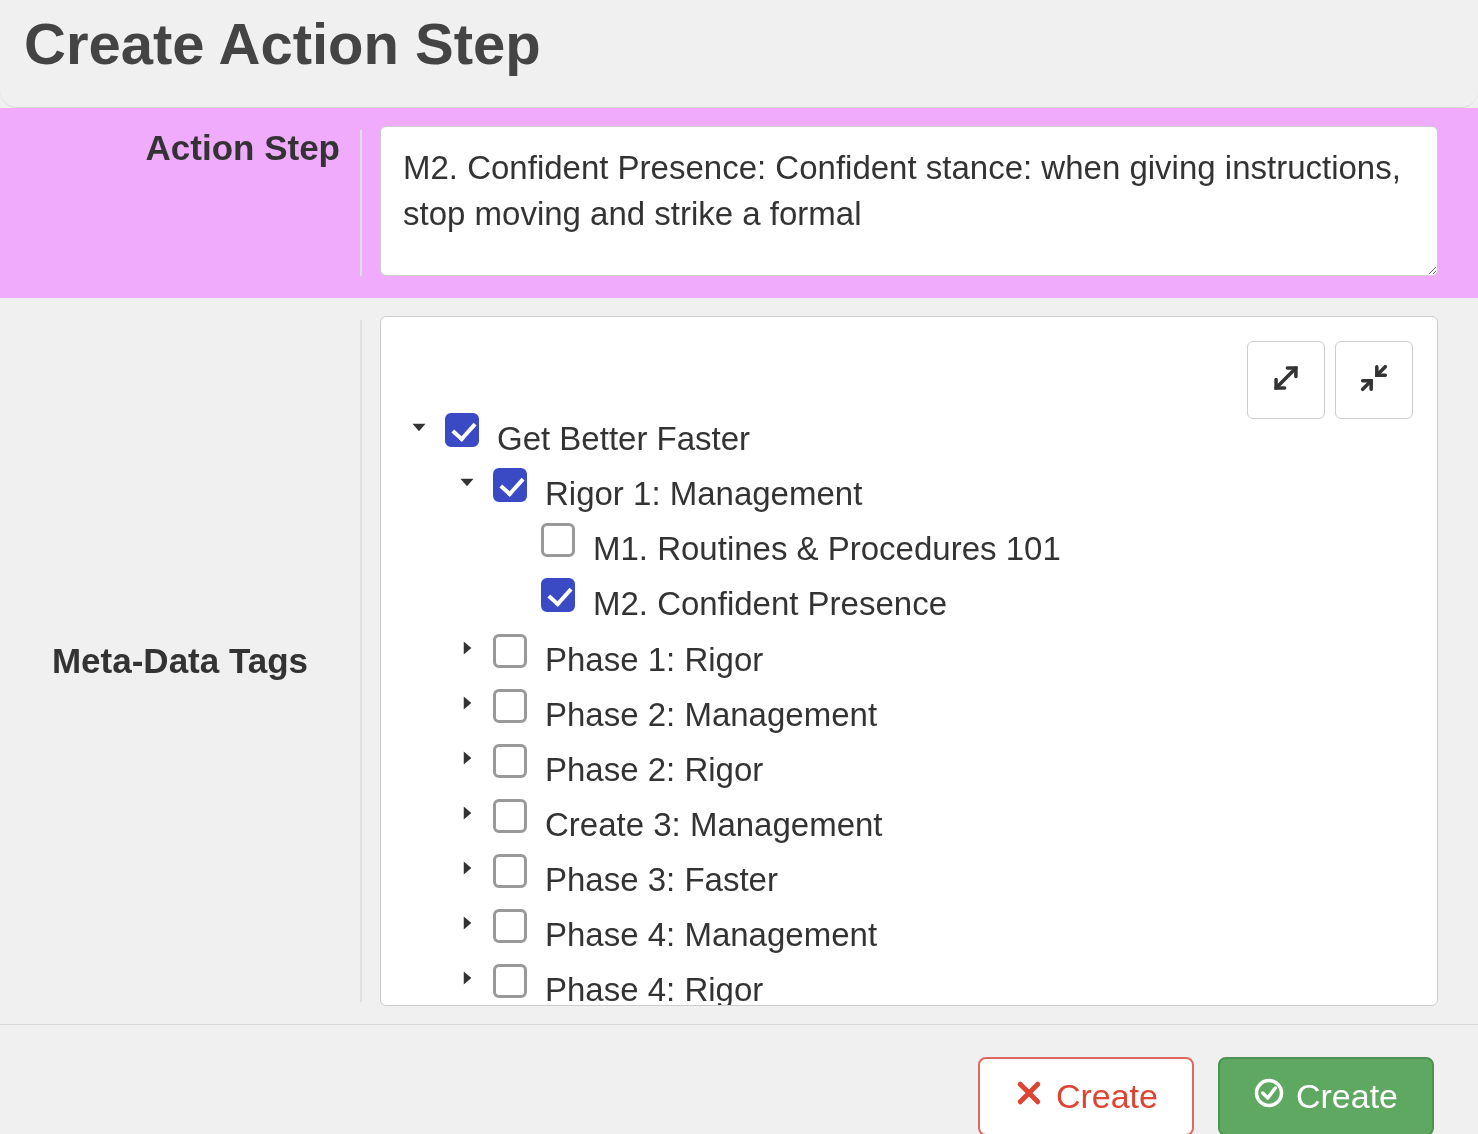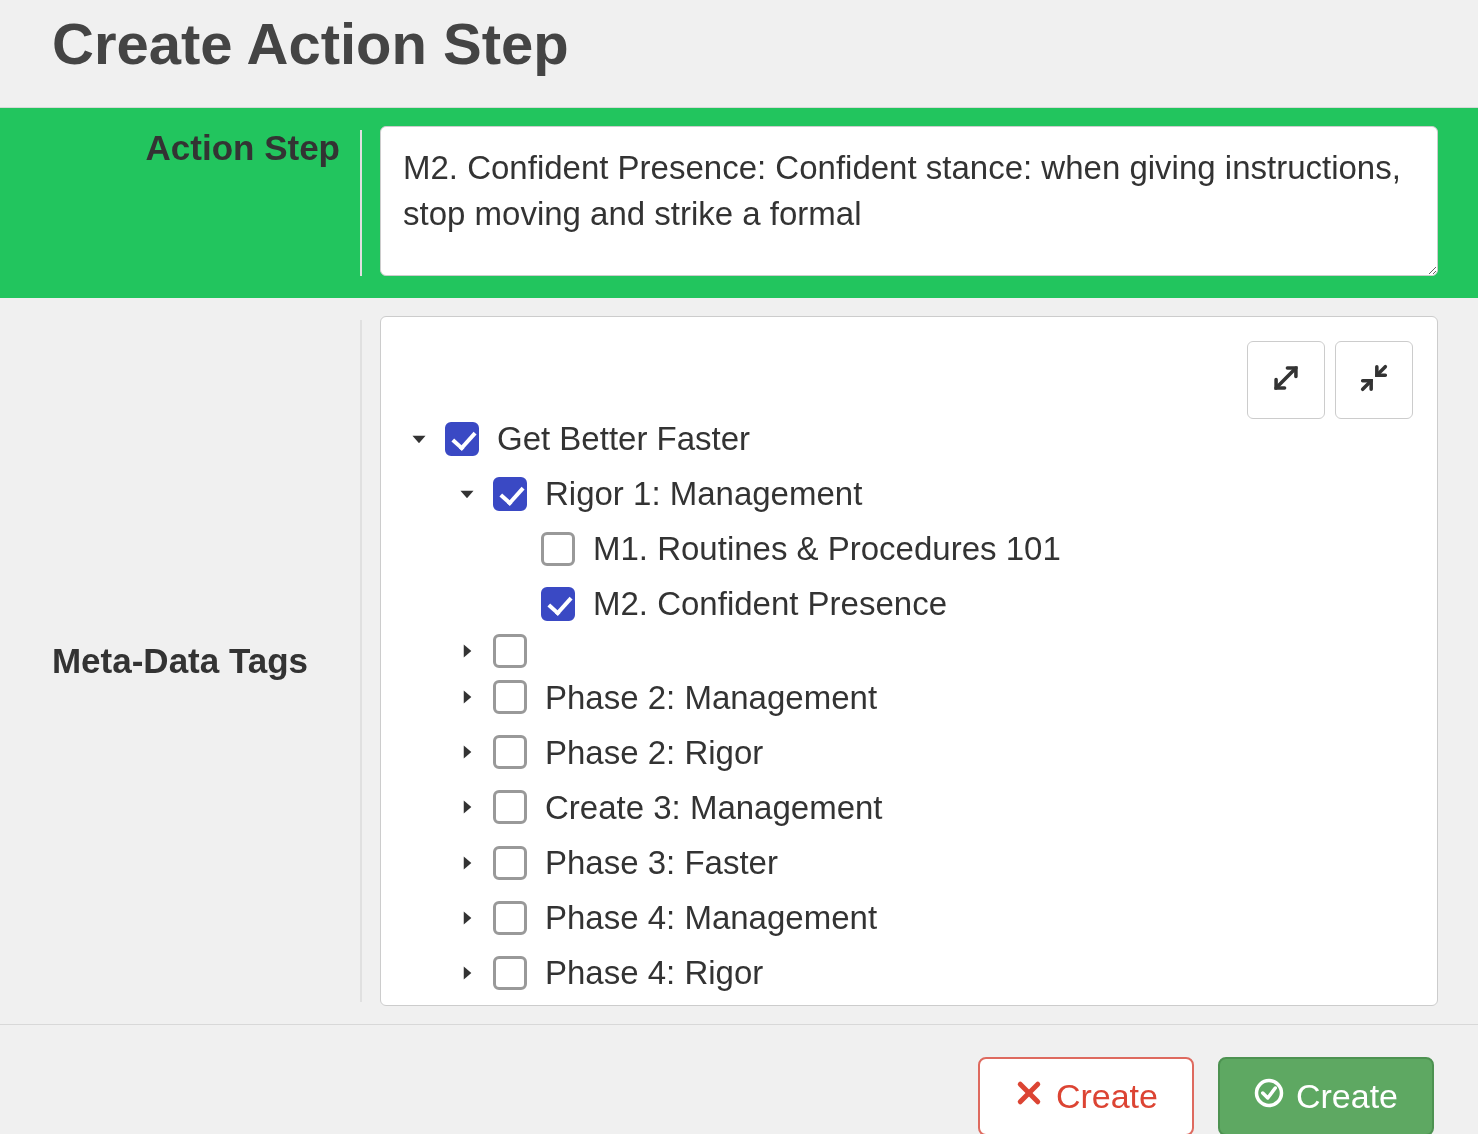--- a/index.html
+++ b/index.html
@@ -9,34 +9,35 @@
     font-family: "Helvetica Neue", Helvetica, Arial, sans-serif;
     background: #f0f0f0;
     color: #333;
   }
   .page {
     width: 1478px;
     margin: 0 auto;
     background: #f0f0f0;
   }
   .header {
-    padding: 10px 44px 30px 52px;
+    padding: 10px 44px 30px 24px;
     border-bottom: 1px solid #d8d8d8;
+    border-radius: 17px;
   }
   .header h1 {
     margin: 0;
     font-size: 58px;
     font-weight: 700;
     color: #444;
   }
   .form-row {
     display: flex;
     align-items: stretch;
   }
-  .form-row.white { background: #22c55e; }
+  .form-row.white { background: #f0abfc; }
   .form-row.grey  { background: #f0f0f0; }
   .label-col {
     width: 380px;
     flex: 0 0 380px;
     text-align: right;
     padding: 20px 40px 20px 20px;
     font-size: 35px;
     font-weight: 700;
     color: #333;
     position: relative;
@@ -98,21 +99,21 @@
   }
   .icon-btn svg { width: 34px; height: 34px; }
   .tree {
     margin-top: 70px;
     font-size: 33px;
     line-height: 1.55;
     color: #333;
   }
   .tree-node {
     display: flex;
-    align-items: center;
+    align-items: flex-start;
     gap: 12px;
     padding: 2px 0;
   }
   .tree-children {
     padding-left: 48px;
   }
   .toggle {
     width: 28px;
     height: 28px;
     display: inline-flex;
@@ -270,20 +271,21 @@
                   <span class="tree-label">M2. Confident Presence</span>
                 </div>
               </div>
               <div class="tree-node">
                 <span class="toggle">
                   <svg viewBox="0 0 24 24" fill="#333">
                     <path d="M9 6 L16 12 L9 18 Z"></path>
                   </svg>
                 </span>
                 <span class="cbx"></span>
+                <span class="tree-label">Phase 1: Rigor</span>
               </div>
               <div class="tree-node">
                 <span class="toggle">
                   <svg viewBox="0 0 24 24" fill="#333">
                     <path d="M9 6 L16 12 L9 18 Z"></path>
                   </svg>
                 </span>
                 <span class="cbx"></span>
                 <span class="tree-label">Phase 2: Management</span>
               </div>

